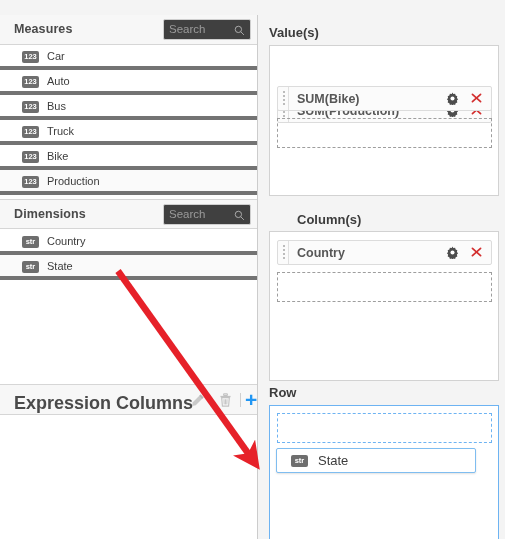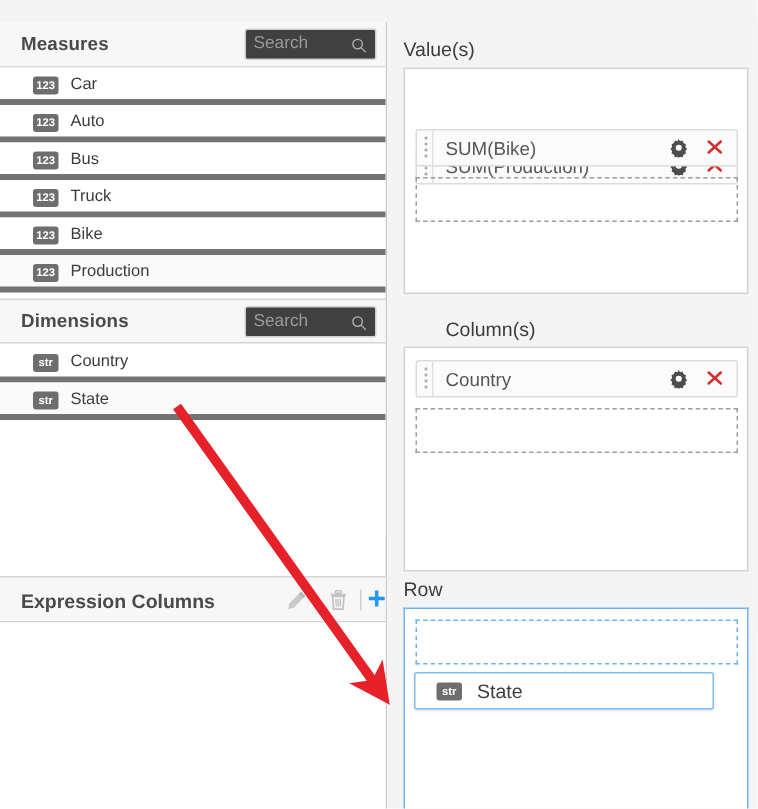--- a/index.html
+++ b/index.html
@@ -135,21 +135,21 @@
     height: 31px;
     background: #f7f7f7;
     border-top: 1px solid #d6d6d6;
     border-bottom: 1px solid #d6d6d6;
     box-sizing: border-box;
   }
   .expr-title {
     position: absolute;
     left: 14px;
     top: 8px;
-    font-size: 13px;
+    font-size: 18px;
     font-weight: bold;
     color: #4a4a4a;
   }
   .expr-pencil { position: absolute; left: 190px; top: 8px; width: 15px; height: 15px; }
   .expr-trash  { position: absolute; left: 218px; top: 7px; width: 15px; height: 16px; }
   .expr-sep {
     position: absolute;
     left: 240px;
     top: 8px;
     width: 1px;
@@ -176,20 +176,21 @@
   }
 
   
   .right-panel {
     position: absolute;
     left: 265px;
     top: 0;
     width: 240px;
     height: 405px;
     background: #f4f4f4;
+    font-weight: bold;
   }
   .zone-label {
     position: absolute;
     left: 4px;
     font-size: 13px;
     color: #3c3c3c;
   }
   .zone-box {
     position: absolute;
     left: 4px;

